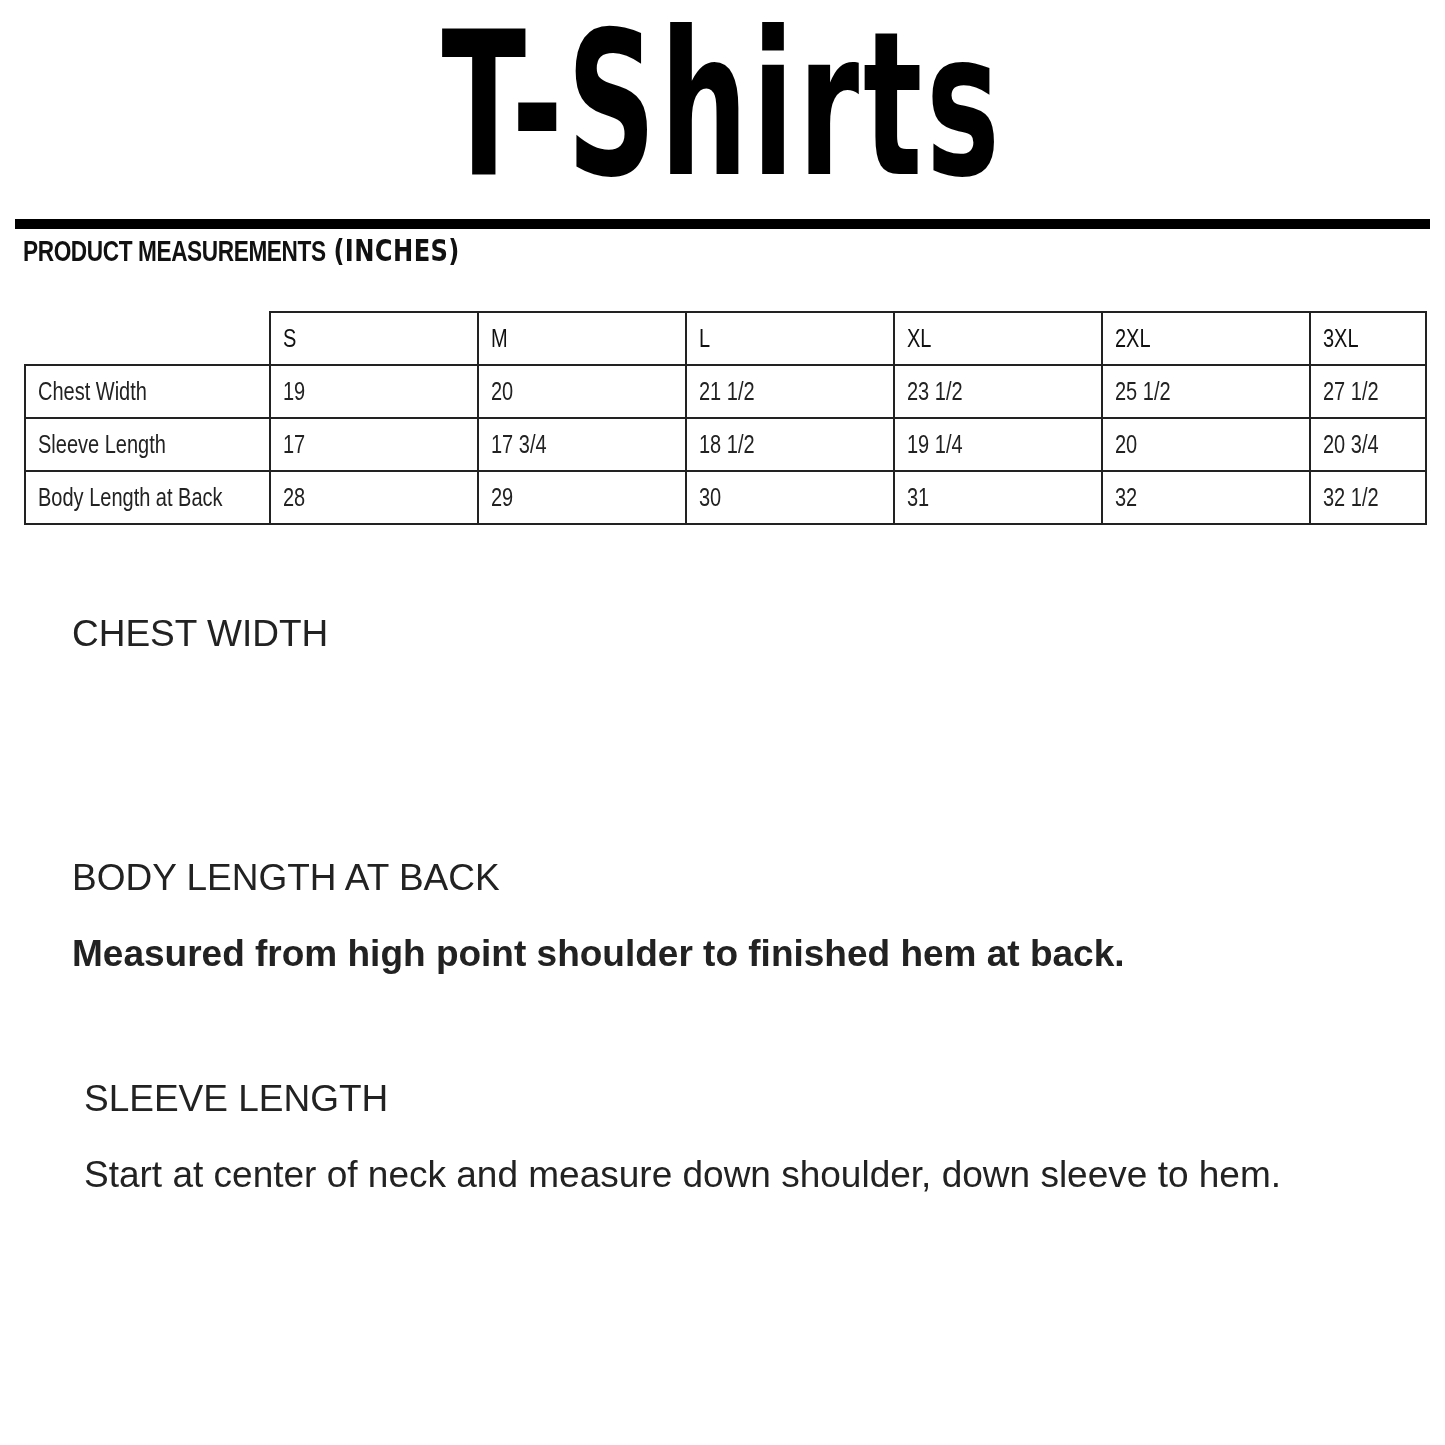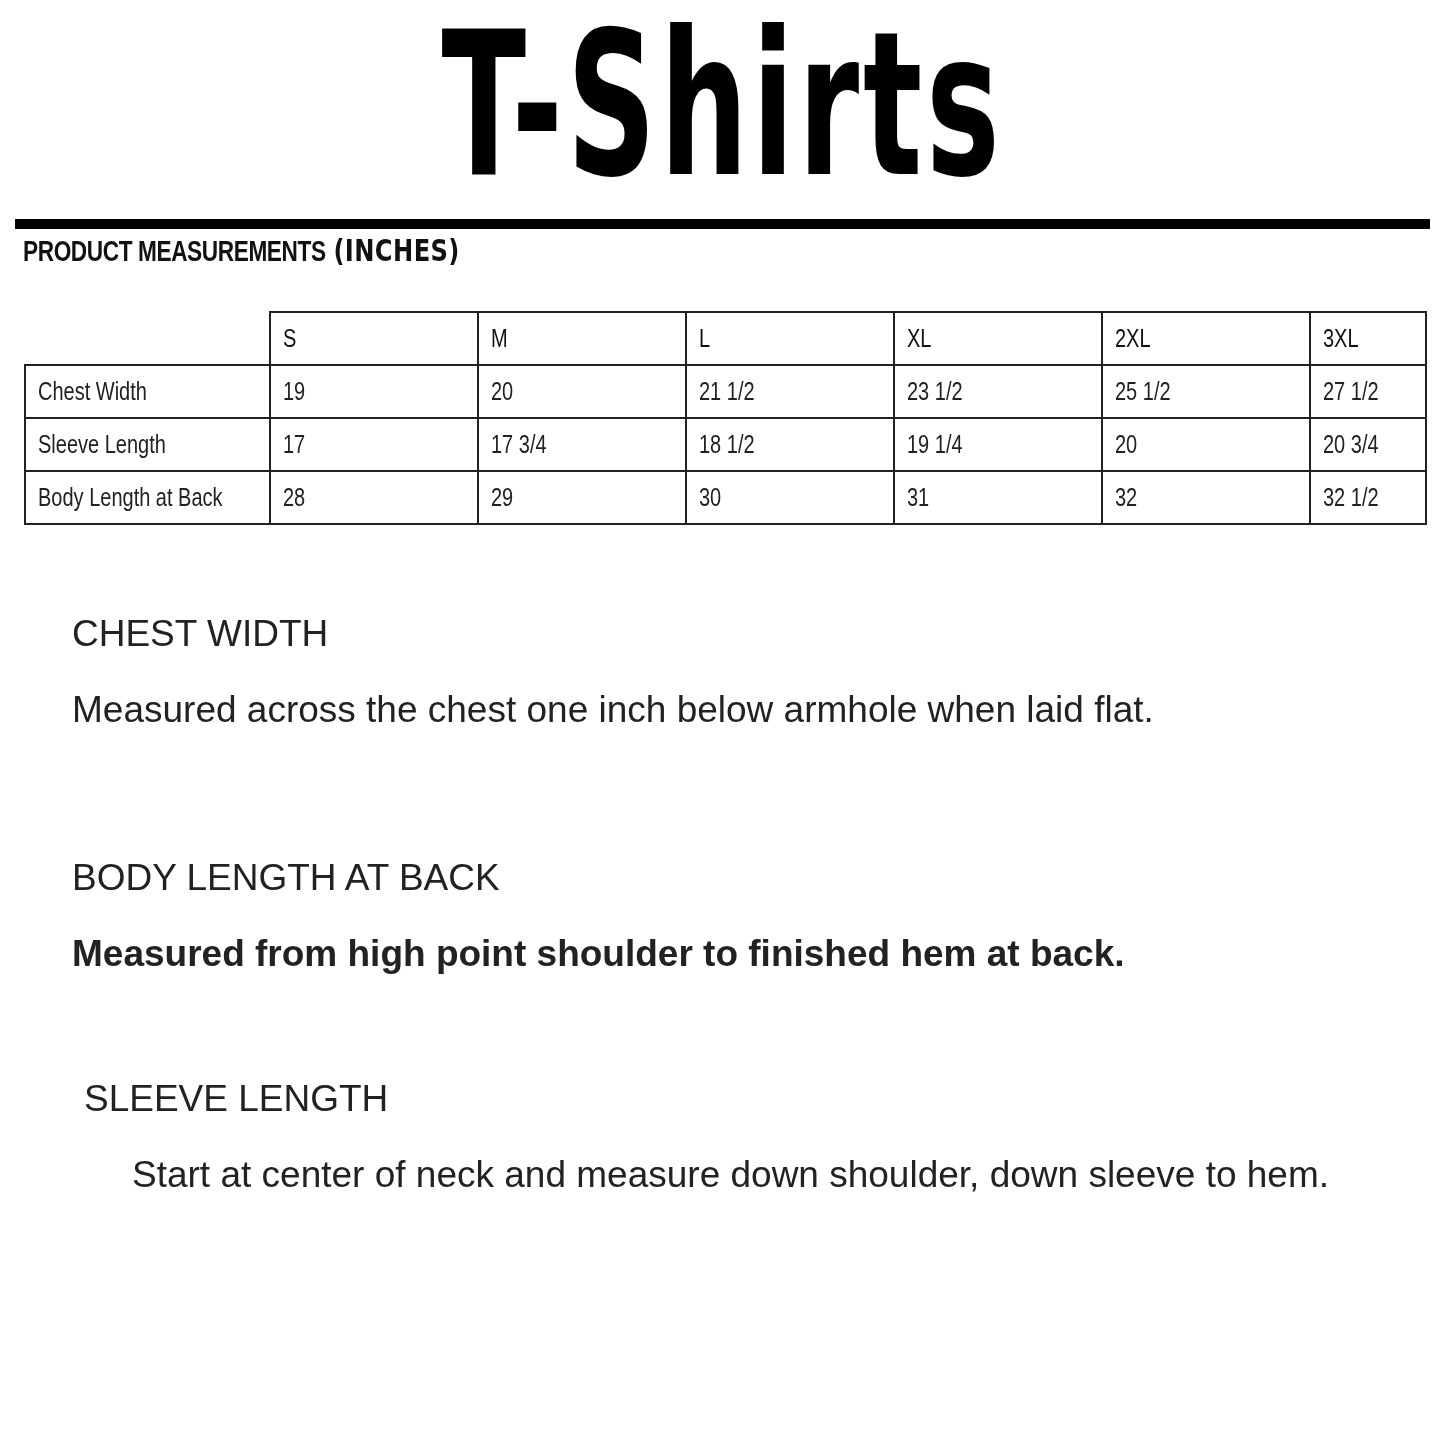--- a/index.html
+++ b/index.html
@@ -140,24 +140,23 @@
     <td class="val"><span class="cond">30</span></td>
     <td class="val"><span class="cond">31</span></td>
     <td class="val"><span class="cond">32</span></td>
     <td class="val" style="width:102px"><span class="cond">32 1/2</span></td>
   </tr>
 </tbody>
   </table>
 
 <div class="desc" style="top:612px;">
   <div class="h">CHEST WIDTH</div>
-  <div class="p" style="margin-top:32px;">Measured across the chest one inch below armhole when laid flat.</div>
 </div>
 
 <div class="desc" style="top:856px;">
   <div class="h">BODY LENGTH AT BACK</div>
   <div class="p" style="margin-top:32px;font-weight:bold;">Measured from high point shoulder to finished hem at back.</div>
 </div>
 
 <div class="desc" style="top:1077px; left:84px;">
   <div class="h">SLEEVE LENGTH</div>
-  <div class="p" style="margin-top:32px;margin-left:48px;">Start at center of neck and measure down shoulder, down sleeve to hem.</div>
+  <div class="p" style="margin-top:32px;">Start at center of neck and measure down shoulder, down sleeve to hem.</div>
 </div>
 
 </body></html>

